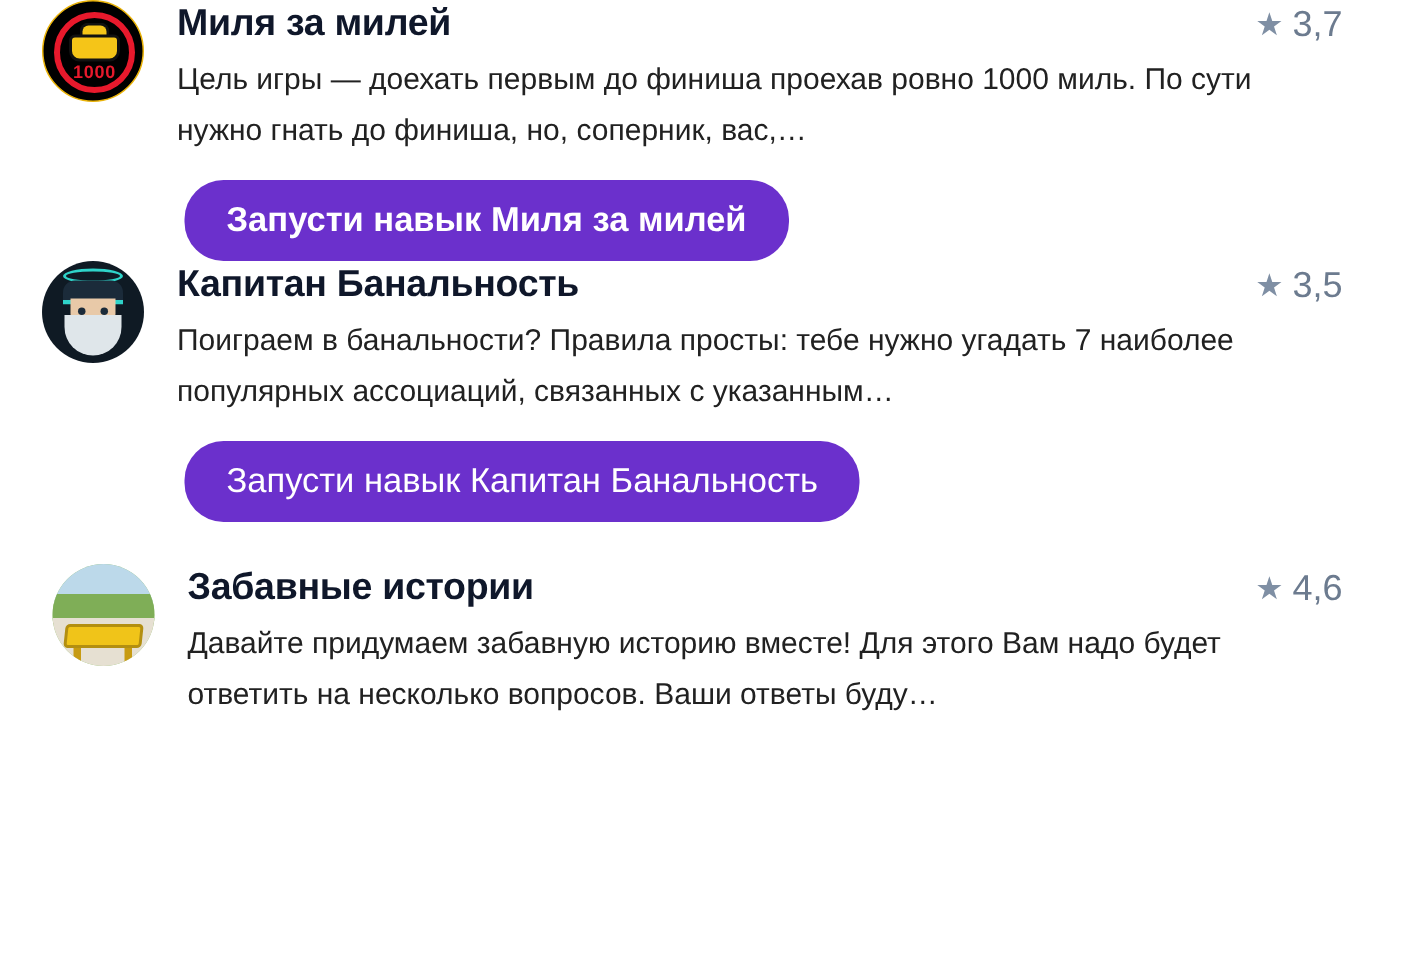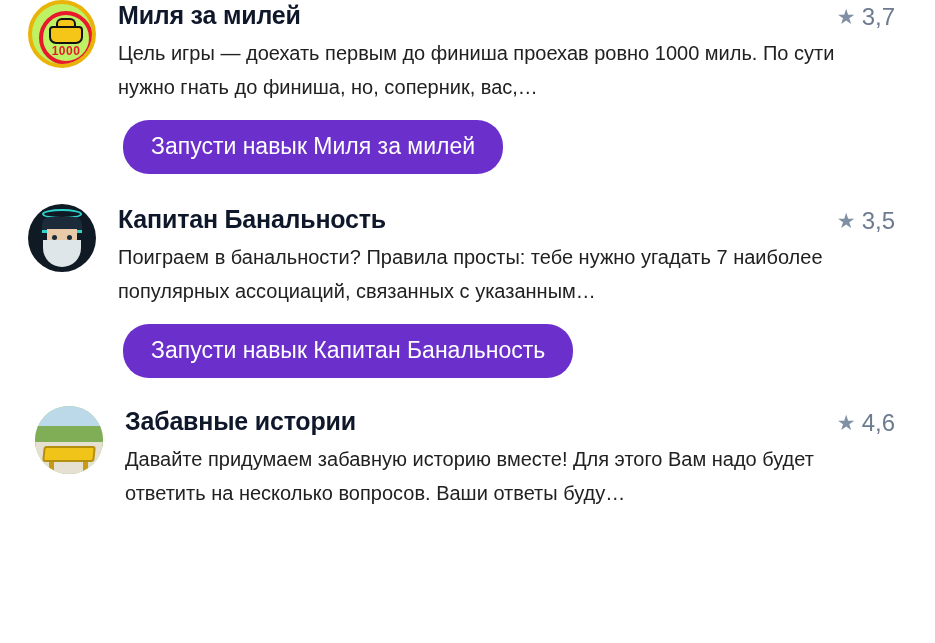--- a/index.html
+++ b/index.html
@@ -87,22 +87,22 @@
     border-radius: 26px;
     padding: 12px 28px 14px 28px;
     margin-top: 16px;
     margin-left: 5px;
     cursor: pointer;
     font-family: "Liberation Sans", sans-serif;
   }
 
   
   .ic-miles {
-    background: #bef264;
-    border: 4px solid #eab308;
+    background: #000000;
+    border: 1px solid #eab308;
     box-sizing: border-box;
   }
   .ic-miles .ring {
     position: absolute;
     left: 7px; top: 7px;
     width: 54px; height: 54px;
     border-radius: 50%;
     border: 4px solid #e8192c;
     box-sizing: border-box;
   }
@@ -236,24 +236,24 @@
         <div class="title-row">
           <div class="skill-title">Миля за милей</div>
           <div class="rating">
             <span class="star">★</span>
             <span class="rating-value">3,7</span>
           </div>
         </div>
         <div class="skill-desc">Цель игры — доехать первым до финиша проехав ровно 1000 миль. По сути нужно гнать до финиша, но, соперник, вас,…</div>
       </div>
     </div>
-    <button class="launch-btn" style="margin-left:95px;">Запусти навык Миля за милей</button>
+    <button class="launch-btn" style="margin-left:95px;font-weight:bold;">Запусти навык Миля за милей</button>
   </div>
 
-  <div class="skill-card" style="margin-top:30px;">
+  <div class="skill-card" style="">
     <div class="card-head">
       <div class="icon-wrap ic-captain">
         <div class="halo"></div>
         <div class="cap"></div>
         <div class="face"></div>
         <div class="beard"></div>
         <div class="eye l"></div>
         <div class="eye r"></div>
       </div>
       <div class="head-text">

